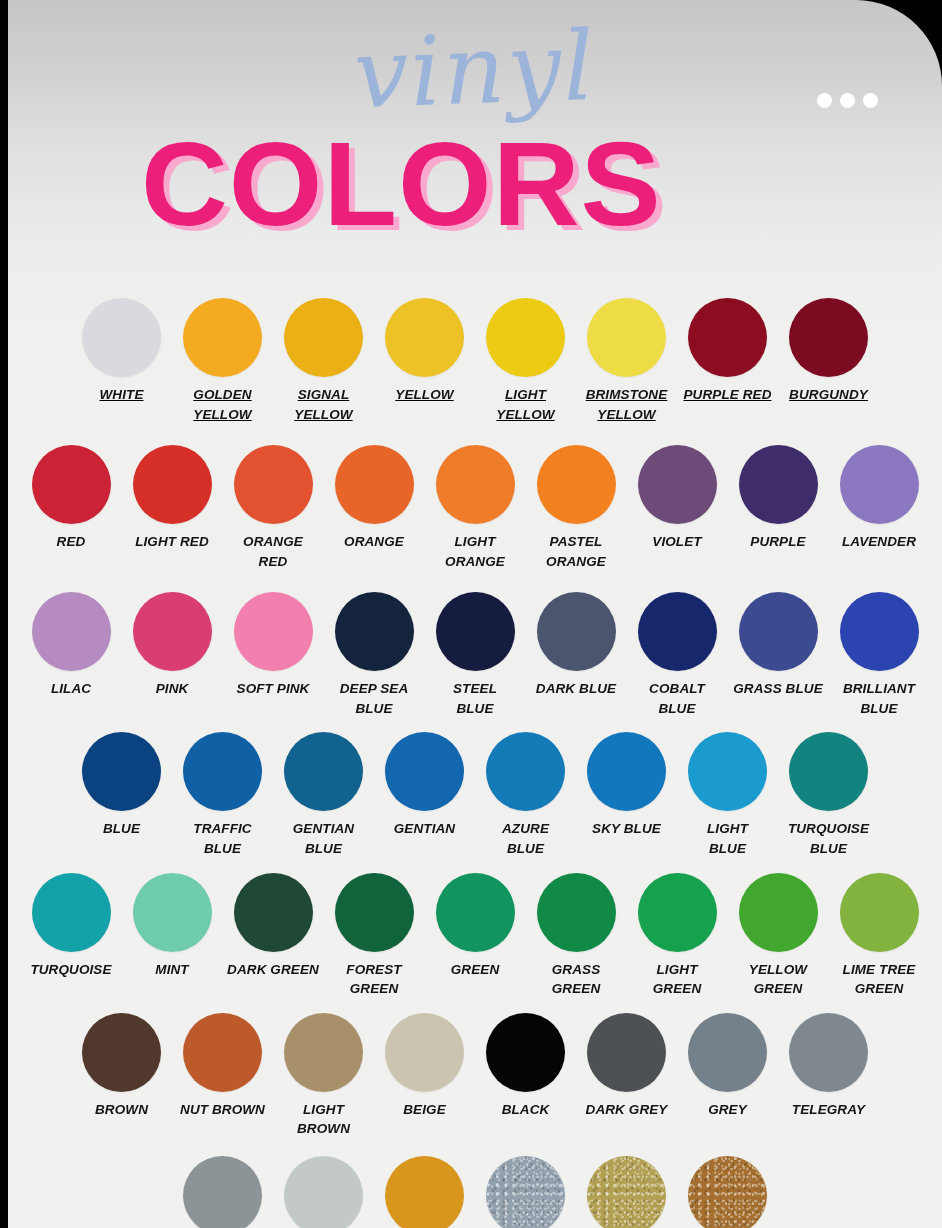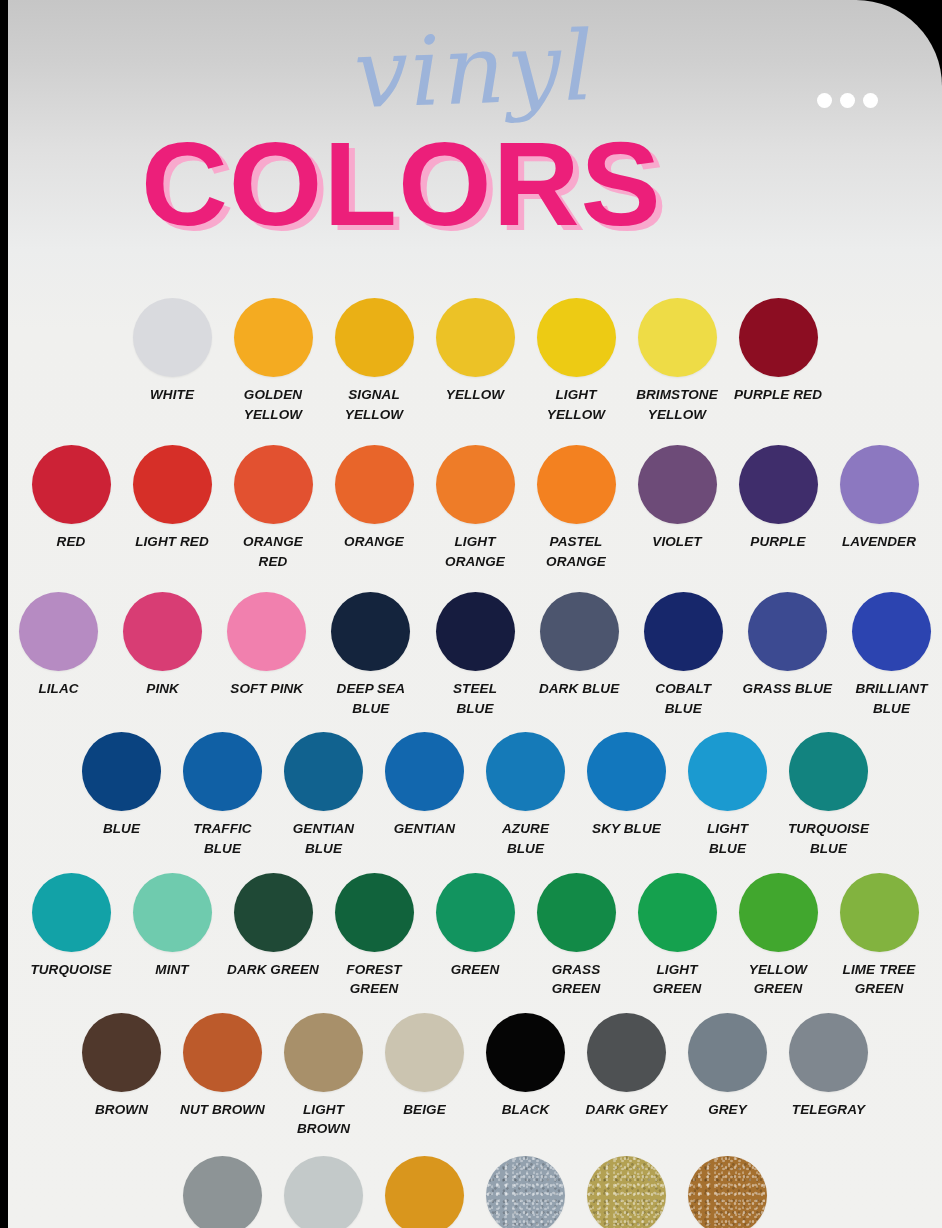--- a/index.html
+++ b/index.html
@@ -131,23 +131,23 @@
     font-weight: bold;
     font-style: italic;
     font-size: 13.5px;
     line-height: 1.45;
     letter-spacing: 0.1px;
     color: #141414;
     white-space: pre-line;
   }
 
   
-  .row.r1 { margin-top: 0; }
+  .row.r1 { margin-top: 0; text-decoration: underline; }
   .row.r2 { margin-top: 21px; }
-  .row.r3 { margin-top: 21px; justify-content: space-between; }
+  .row.r3 { margin-top: 21px; }
   .row.r4 { margin-top: 14px; }
   .row.r5 { margin-top: 14px; }
   .row.r6 { margin-top: 14px; }
   .row.r7 { margin-top: 17px; }
 
   .row.r7 .cell { width: 101px; }
 
   
   .metallic {
     position: relative;
@@ -216,20 +216,24 @@
           </div>
           <div class="cell">
             <div class="swatch" style="background: rgb(238, 220, 70);"></div>
             <div class="label">BRIMSTONE
 YELLOW</div>
           </div>
           <div class="cell">
             <div class="swatch" style="background: rgb(140, 13, 34);"></div>
             <div class="label">PURPLE RED</div>
           </div>
+          <div class="cell">
+            <div class="swatch" style="background: rgb(124, 11, 34);"></div>
+            <div class="label">BURGUNDY</div>
+          </div>
         </div>
         <div class="row r2">
           <div class="cell">
             <div class="swatch" style="background: rgb(204, 34, 54);"></div>
             <div class="label">RED</div>
           </div>
           <div class="cell">
             <div class="swatch" style="background: rgb(214, 47, 40);"></div>
             <div class="label">LIGHT RED</div>
           </div>

